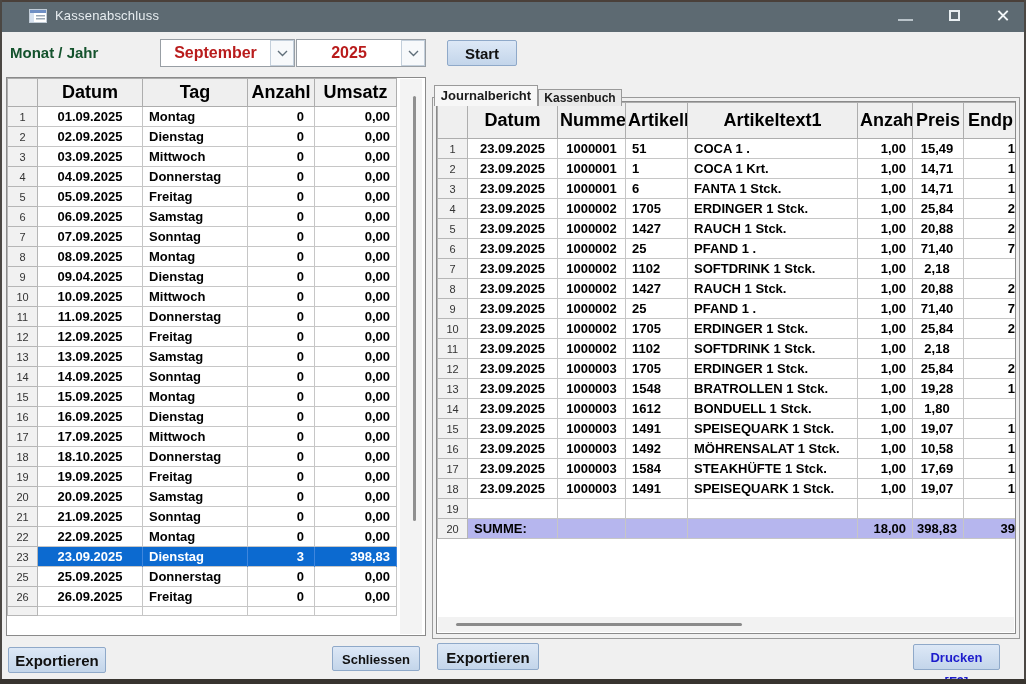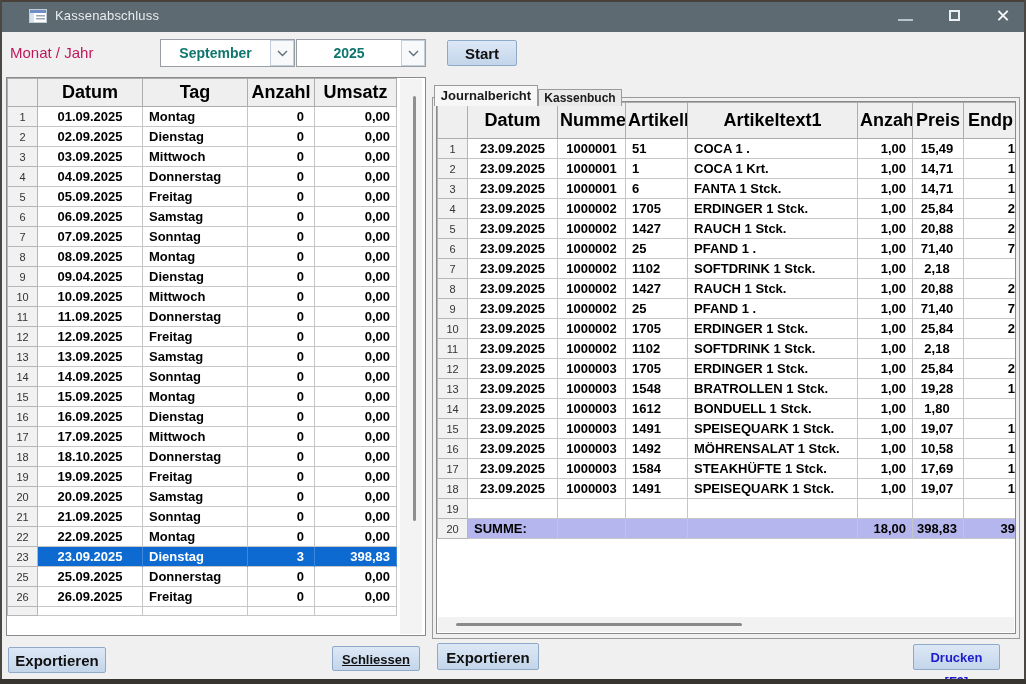--- a/index.html
+++ b/index.html
@@ -17,30 +17,30 @@
   
   .titlebar{position:absolute;left:0;top:0;width:1026px;height:32px;background:#5d6a72;}
   .app-icon{position:absolute;left:29px;top:9px;width:18px;height:14px;}
   .title{position:absolute;left:55px;top:8px;font-size:13px;color:#e7edf0;letter-spacing:.2px;}
   .wc{position:absolute;top:0;height:32px;width:34px;cursor:default;}
   .wc-min{left:888px;} .wc-min .g{position:absolute;left:10px;top:19px;width:15px;height:2px;background:#b9c3c9;}
   .wc-max{left:938px;} .wc-max .g{position:absolute;left:11px;top:10px;width:11px;height:11px;border:2px solid #e9eff2;box-sizing:border-box;}
   .wc-close{left:986px;color:#f3f7f9;font-size:18px;line-height:32px;text-align:center;}
 
   
-  .mj-label{position:absolute;left:10px;top:44px;font-size:15px;font-weight:normal;color:#be185d;}
+  .mj-label{position:absolute;left:10px;top:44px;font-size:15px;font-weight:bold;color:#14532d;}
   .combo{position:absolute;top:39px;height:28px;background:#fff;border:1px solid #989ea4;box-sizing:border-box;display:flex;align-items:center;}
   .combo-month{left:160px;width:135px;}
   .combo-year{left:296px;width:130px;}
-  .combo-val{flex:1;text-align:center;font-size:14px;font-weight:bold;color:#0f766e;}
+  .combo-val{flex:1;text-align:center;font-size:16px;font-weight:bold;color:#b91c1c;}
   .combo-arrow{width:24px;align-self:stretch;border:1px solid #c3cfdb;box-sizing:border-box;background:#f7f9fb;display:flex;align-items:center;justify-content:center;}
   .btn{position:absolute;background:linear-gradient(#dde8f6,#c3d5ea);border:1px solid #8fa9c9;border-radius:2px;font-family:"Liberation Sans",sans-serif;font-weight:bold;color:#111;text-align:center;box-sizing:border-box;cursor:default;}
   .btn-start{left:431px;top:40px;width:70px;height:26px;font-size:15px;line-height:24px;margin-left:16px;}
   .btn-export-left{left:8px;top:647px;width:98px;height:26px;font-size:15px;line-height:24px;}
-  .btn-close-left{left:332px;top:646px;width:88px;height:25px;font-size:13px;line-height:23px;text-decoration:underline;}
+  .btn-close-left{left:332px;top:646px;width:88px;height:25px;font-size:13px;line-height:23px;}
   .btn-export-right{left:437px;top:643px;width:102px;height:27px;font-size:15px;line-height:25px;}
   .btn-print{left:913px;top:644px;width:87px;height:26px;font-size:13px;line-height:24px;color:#1c1ccc;}
 
   
   .listctl{position:absolute;background:#fff;border:1px solid #8a8a8a;box-sizing:border-box;overflow:hidden;}
   .listctl-left{left:6px;top:77px;width:420px;height:559px;}
   .listctl-right{left:436px;top:101px;width:580px;height:533px;}
 
   
   table{border-collapse:collapse;table-layout:fixed;background:#fff;font-family:"Liberation Sans",sans-serif;}

